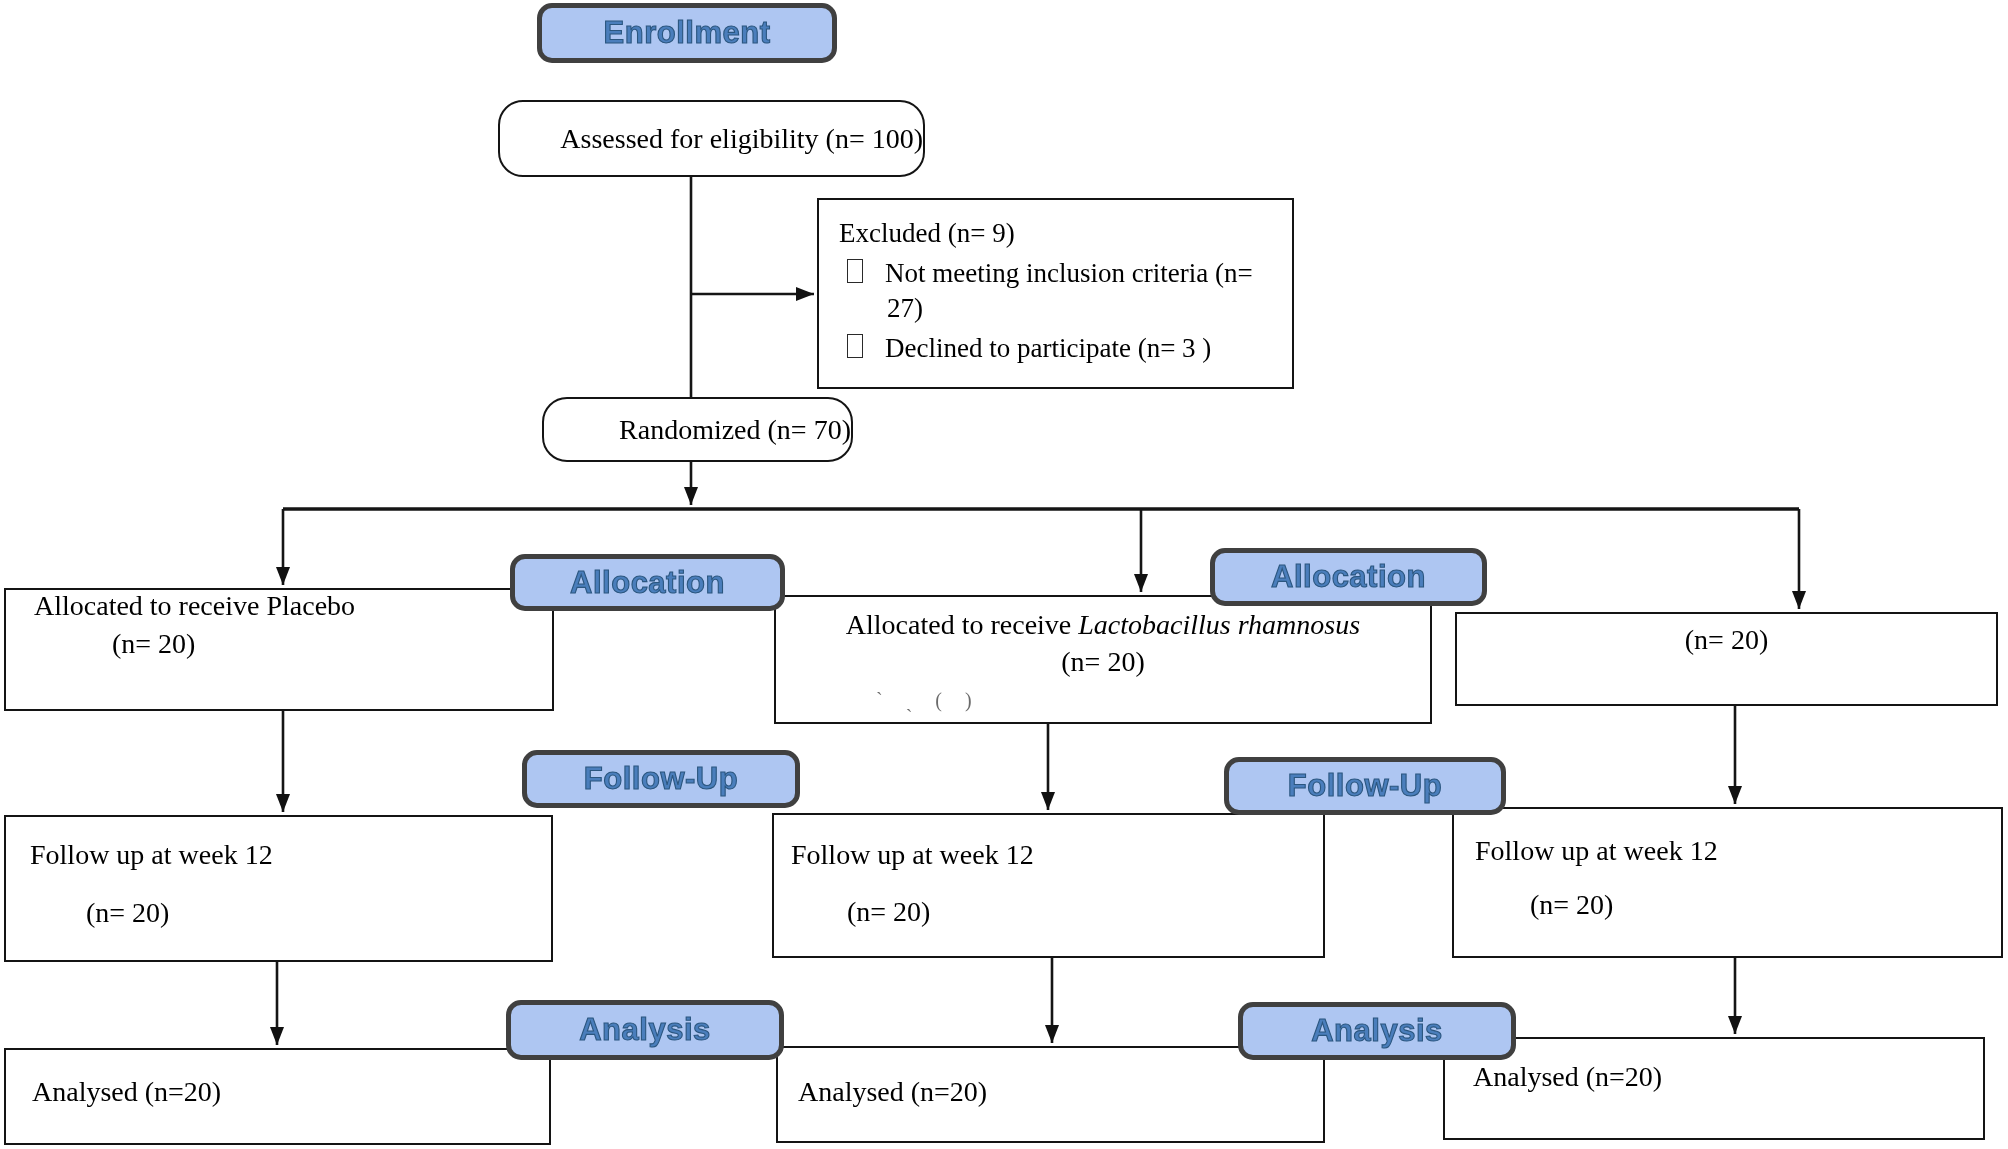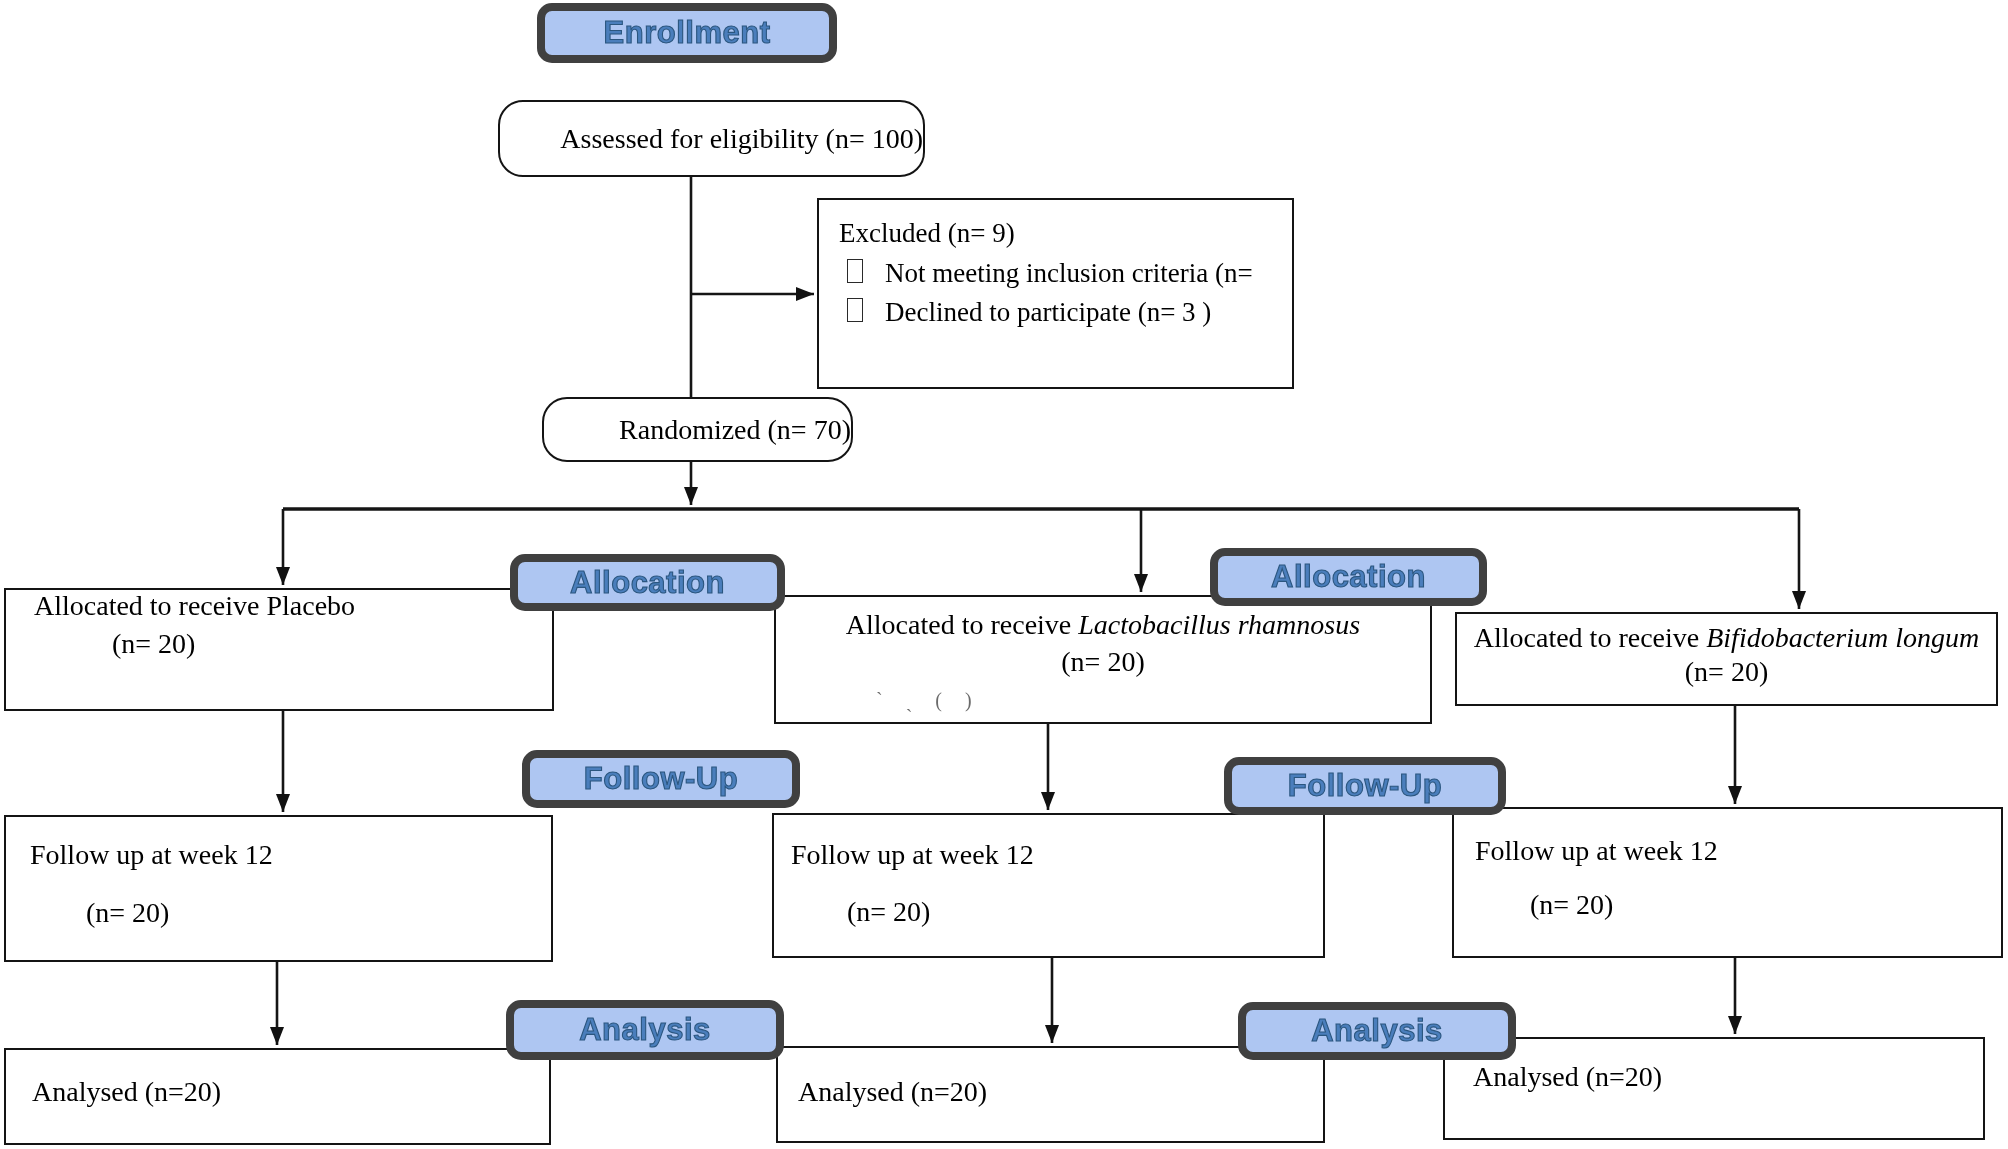--- a/index.html
+++ b/index.html
@@ -7,21 +7,21 @@
           font-family:"Liberation Serif",serif;}
   #wires{position:absolute;left:0;top:0;width:2008px;height:1149px;z-index:1;}
   #wires line{stroke:#151515;stroke-width:2.6;}
   #wires line.thick{stroke-width:3.4;}
   #wires marker path{fill:#111;stroke:none;}
 
   .node{position:absolute;background:#ffffff;border:2.6px solid #141414;box-sizing:border-box;
         color:#000;font-size:28px;z-index:2;}
   .node.center{display:flex;align-items:center;justify-content:flex-end;text-align:center;border-radius:25px;}
 
-  .badge{position:absolute;background:#aec6f2;border:8px solid #404040;border-radius:15px;
+  .badge{position:absolute;background:#aec6f2;border:5px solid #404040;border-radius:15px;
          display:flex;align-items:center;justify-content:center;z-index:3;box-sizing:border-box;
          font-family:"Liberation Sans",sans-serif;font-weight:700;font-size:31px;
          color:#4a7ebc;-webkit-text-stroke:1.1px #2b567f;letter-spacing:0.5px;}
 
   
   .b-enroll{left:537px;top:3px;width:300px;height:60px;}
   .n-assessed{left:498px;top:100px;width:427px;height:77px;}
   .n-excluded{left:817px;top:198px;width:477px;height:191px;font-size:27px;line-height:1.32;
               padding:16px 14px 0 20px;}
   .n-random{left:542px;top:397px;width:311px;height:65px;}
@@ -103,20 +103,21 @@
   <div class="node center n-assessed">
     <span>Assessed for eligibility (n= 100)</span>
   </div>
 
   <div class="node n-excluded">
     <div>Excluded (n= 9)</div>
     <div class="brow">
       <span class="sq"></span>
       <div class="btext">
         <div>Not meeting inclusion criteria (n=</div>
+        <div class="cont">27)</div>
       </div>
     </div>
     <div class="brow">
       <span class="sq"></span>
       <div class="btext">
         <div>Declined to participate (n= 3 )</div>
       </div>
     </div>
   </div>
 
@@ -131,23 +132,20 @@
 
   <div class="node n-alloc-mid">
     <div class="l1">
       <span>Allocated to receive </span><span class="it">Lactobacillus rhamnosus</span>
     </div>
     <div class="l2">(n= 20)</div>
     <div class="smudge">ˋ ˏ     (      )</div>
   </div>
 
   <div class="node n-alloc-right">
-    <div class="l1">
-      <span>Allocated to receive </span><span class="it">Bifidobacterium longum</span>
-    </div>
     <div class="l2">(n= 20)</div>
   </div>
 
   <div class="node n-fu-left">
     <div class="l1">Follow up at week 12</div>
     <div class="l2">(n= 20)</div>
   </div>
 
   <div class="node n-fu-mid">
     <div class="l1">Follow up at week 12</div>

